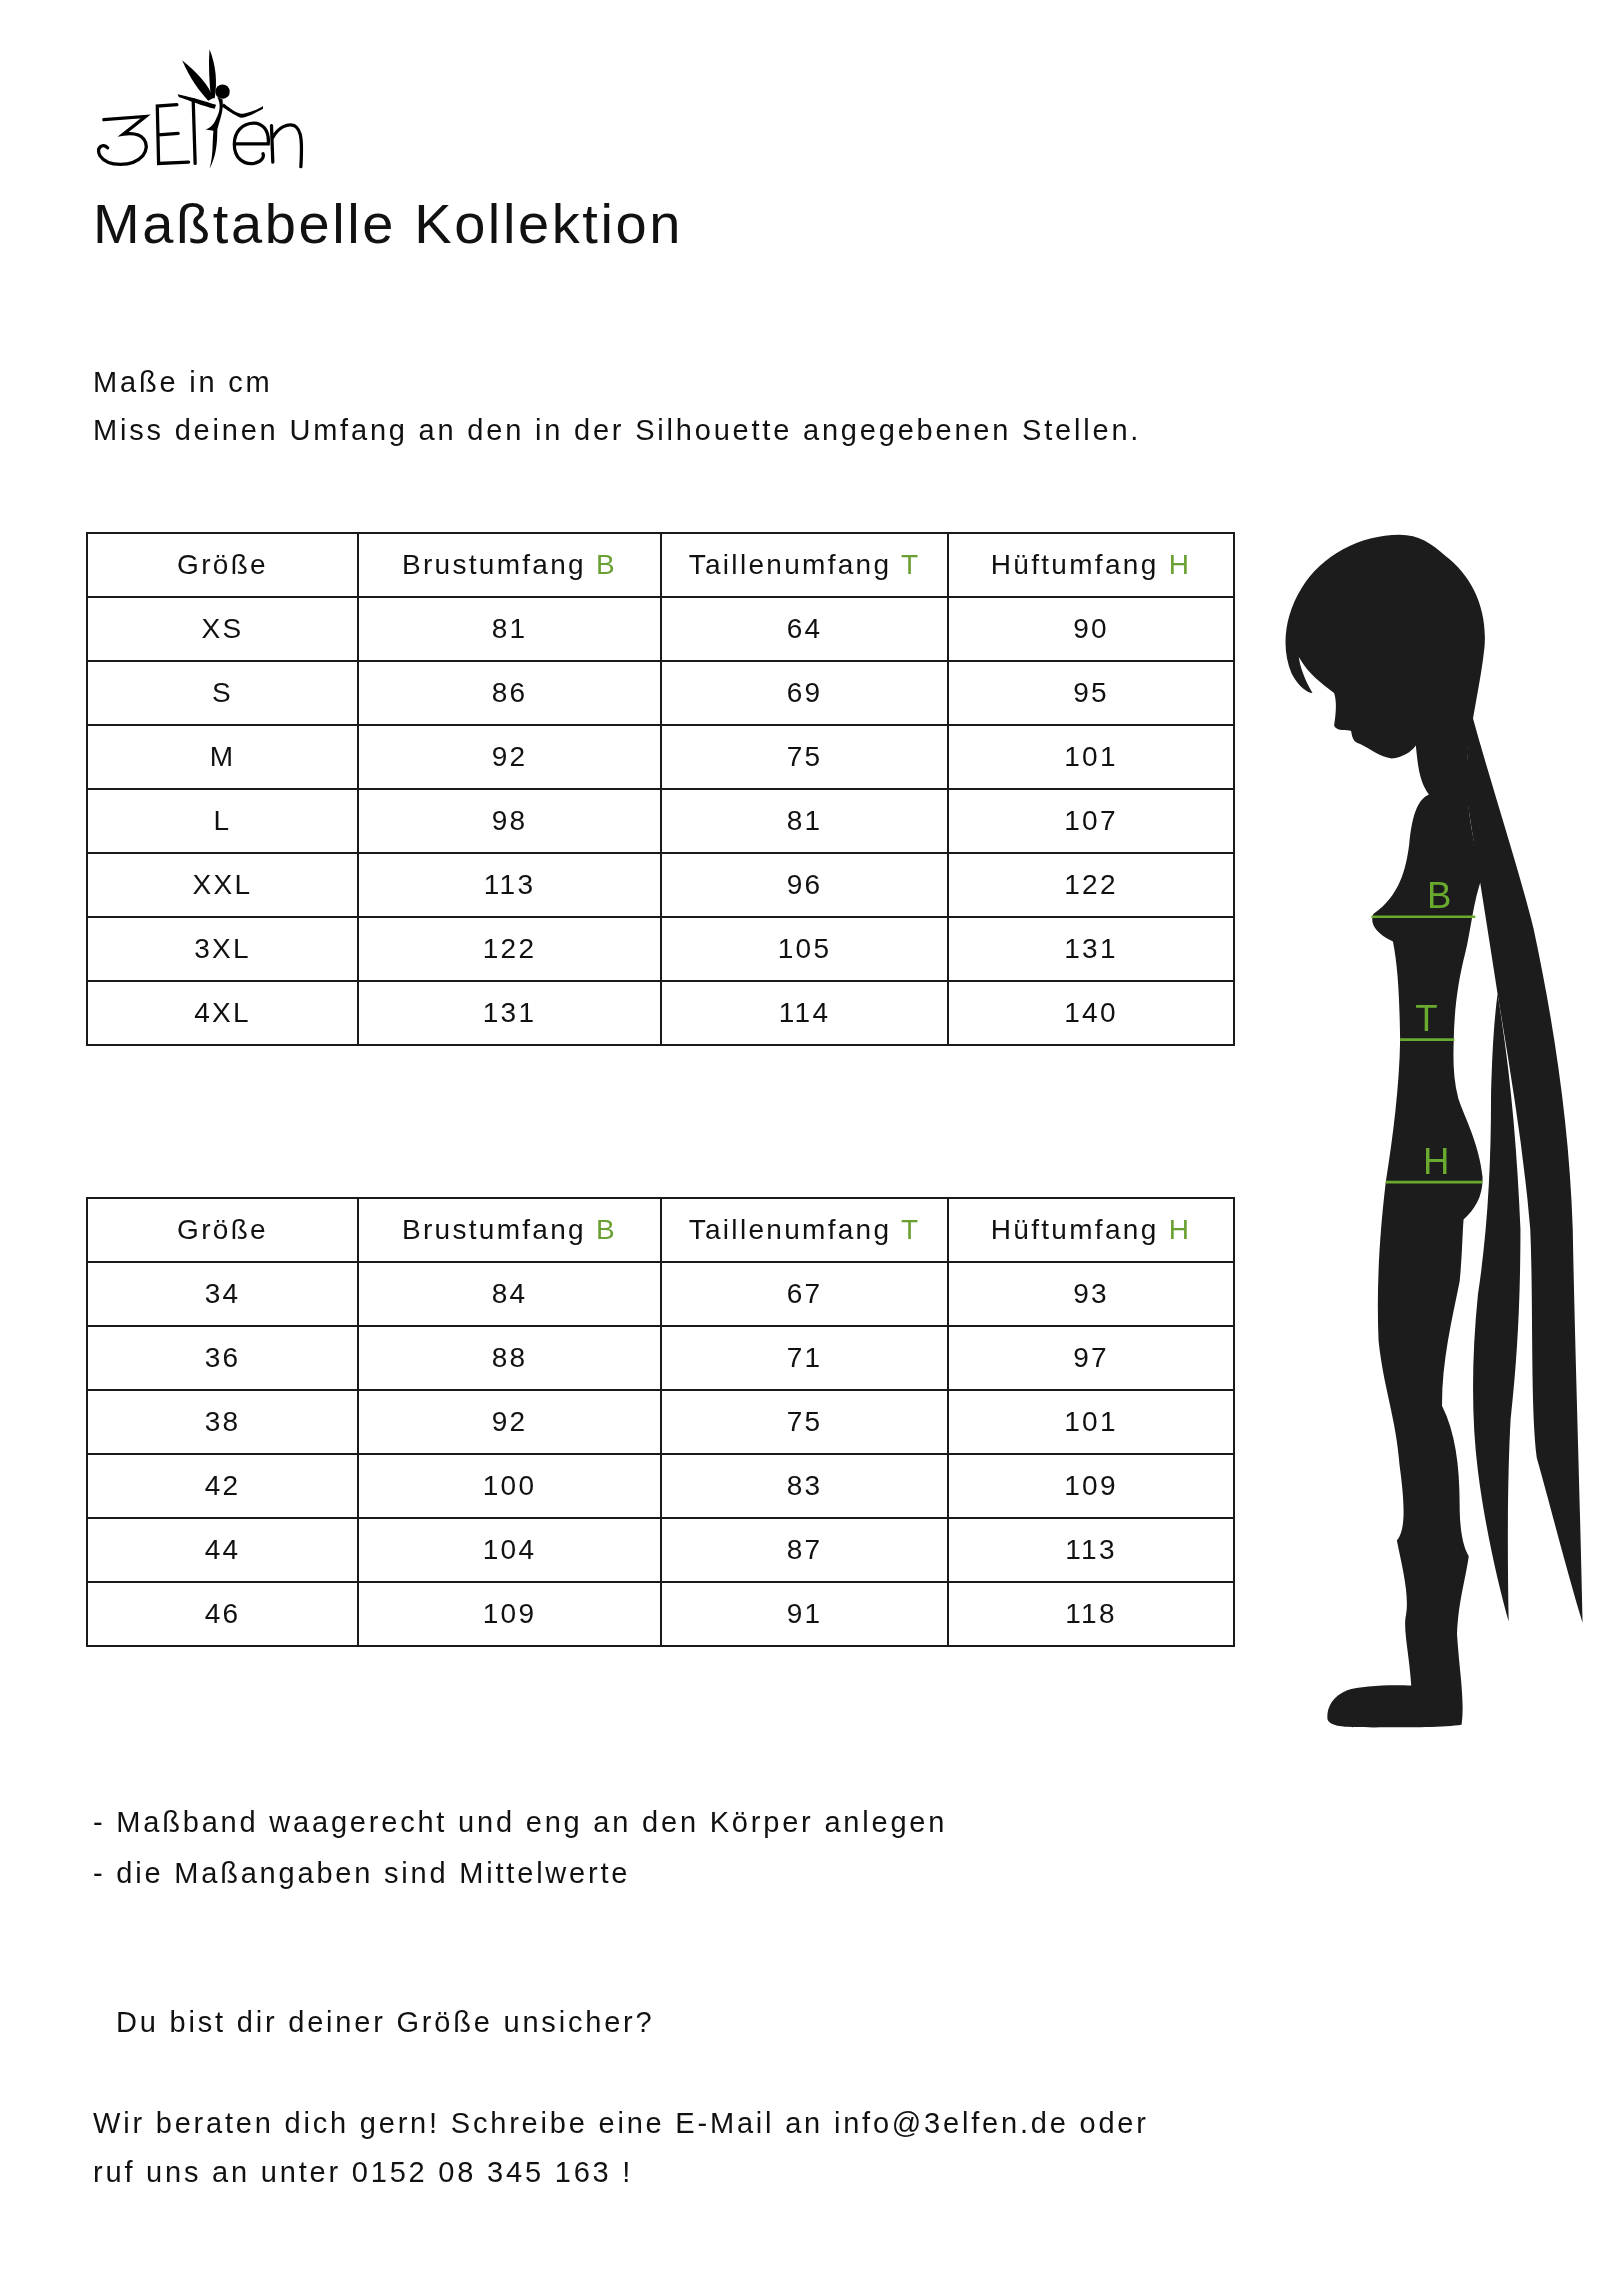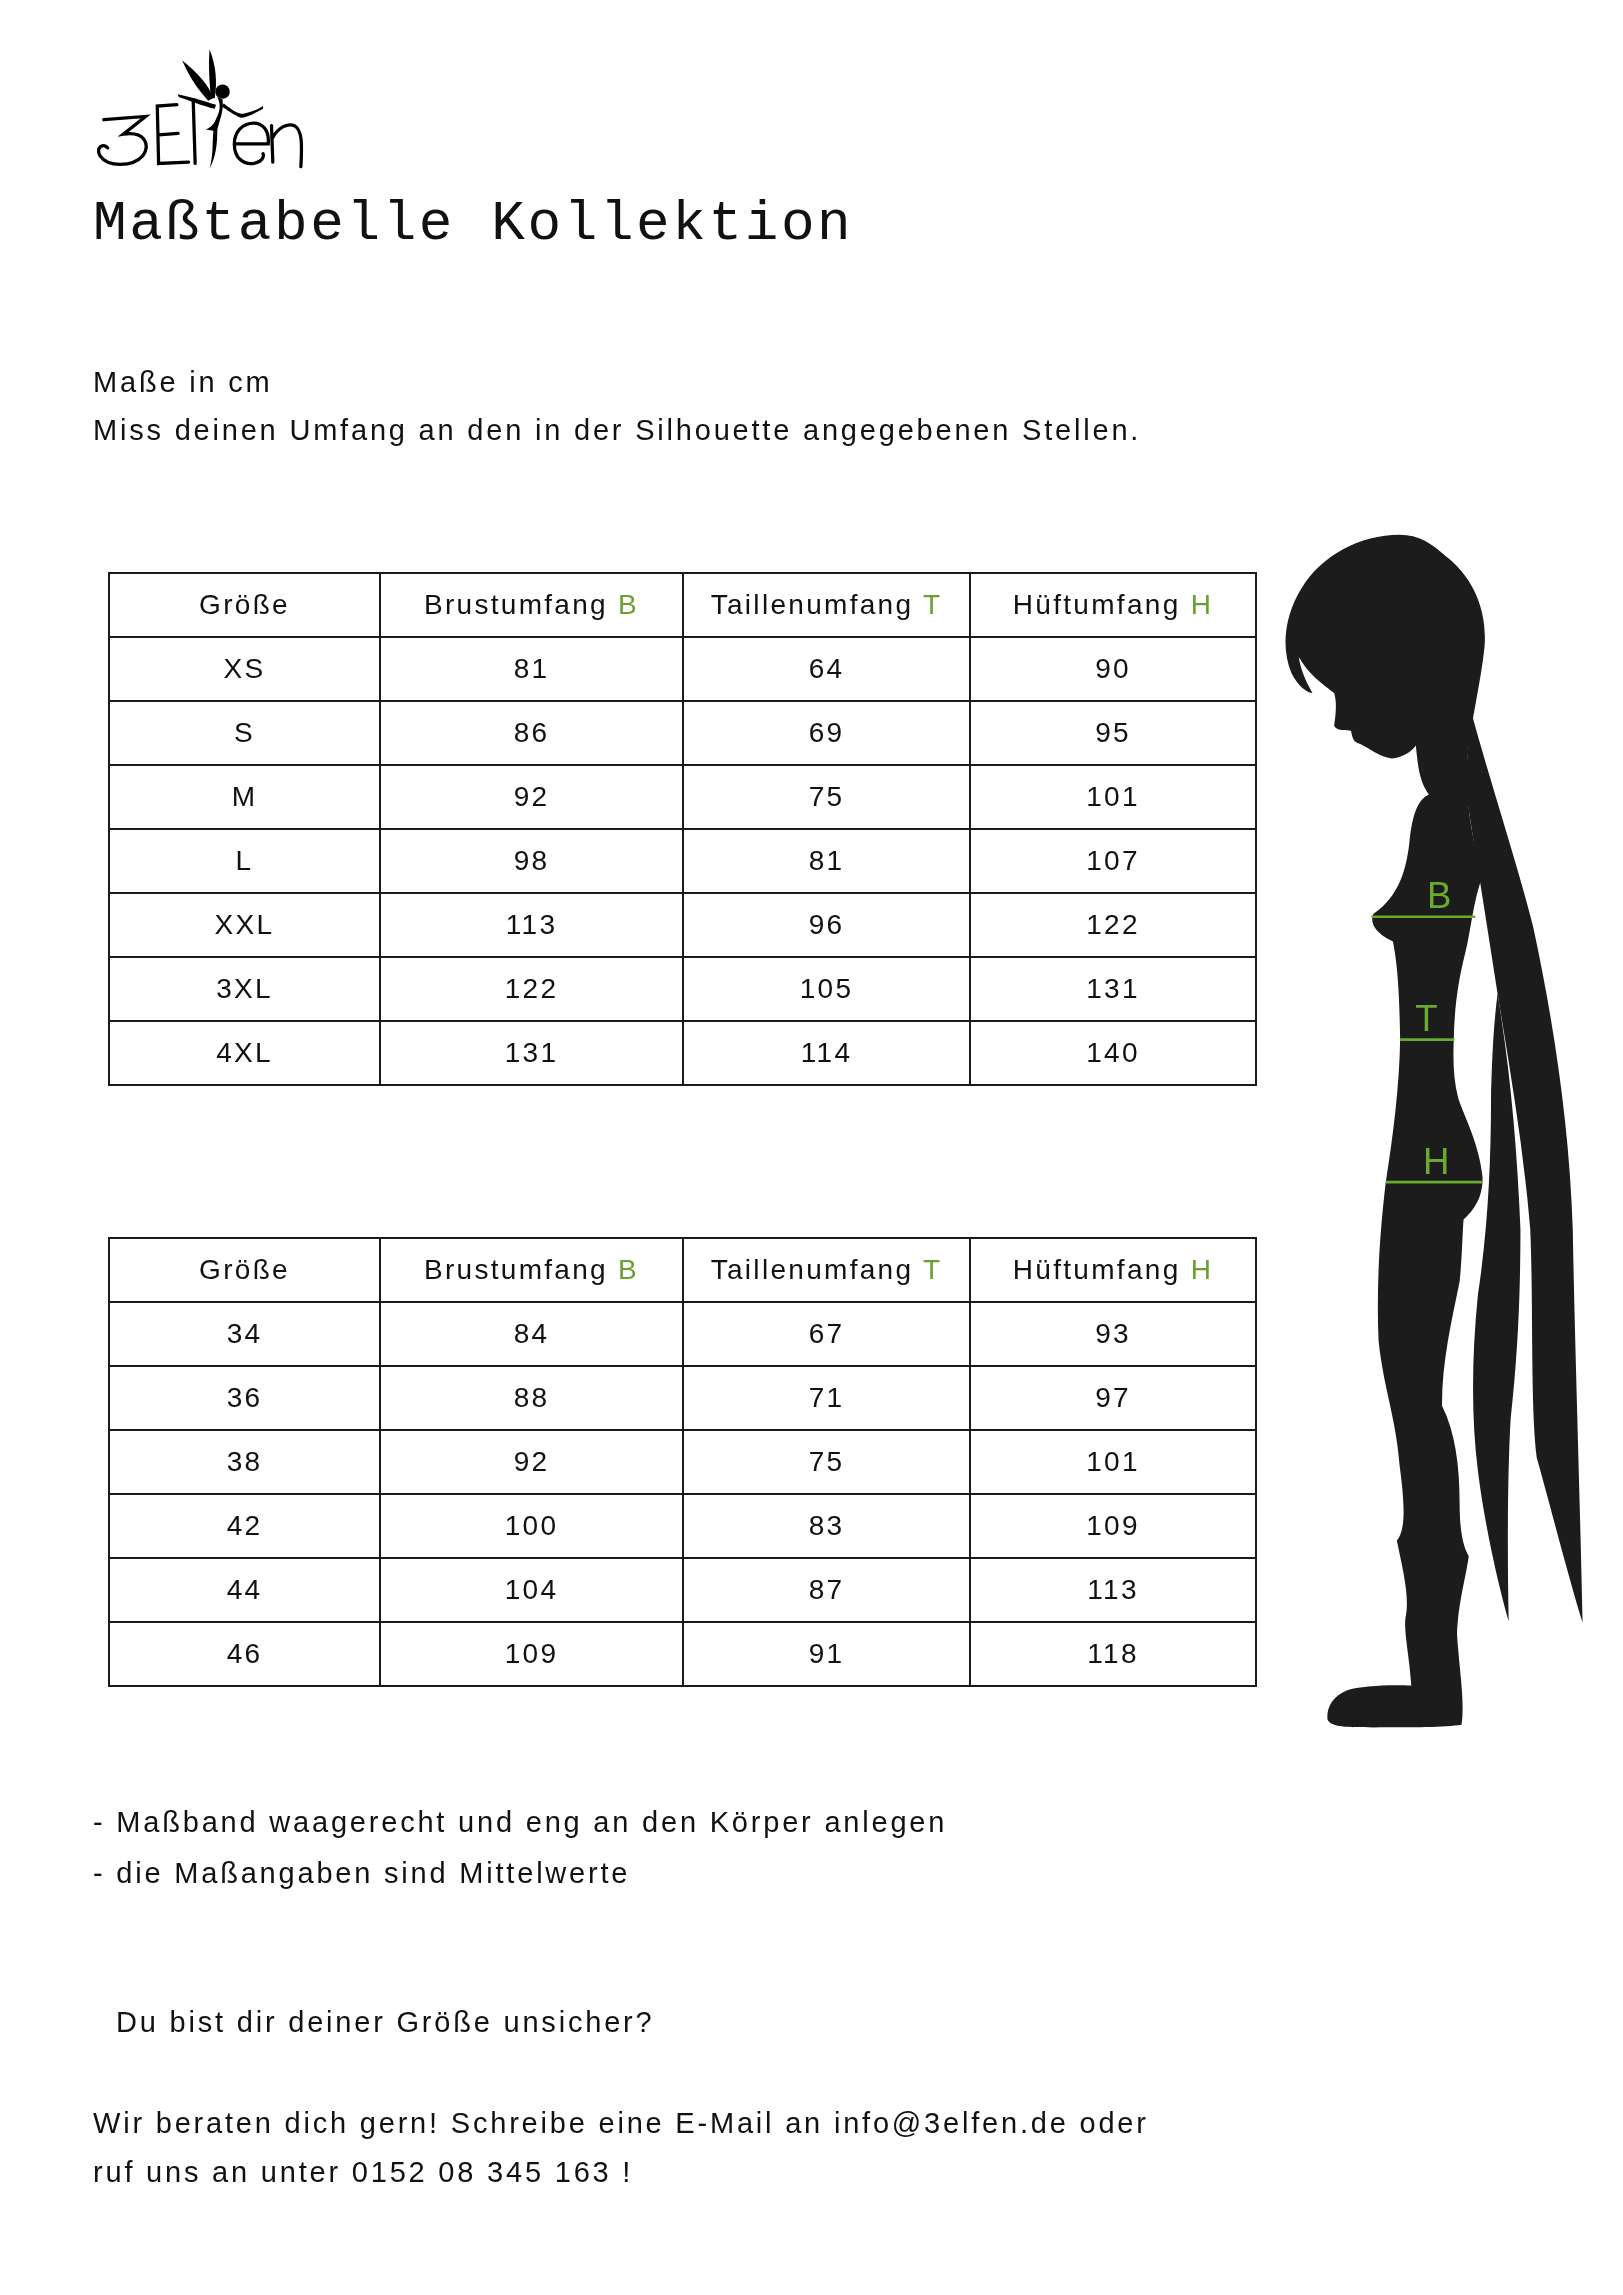--- a/index.html
+++ b/index.html
@@ -1,25 +1,25 @@
 <!DOCTYPE html>
 <html style="font-size:10.5px"><head>
 <meta charset="utf-8">
 <style>
   html, body { margin:0; padding:0; background:#ffffff; }
   body { width:1624px; height:2295px; position:relative; overflow:hidden;
          font-family:"DejaVu Sans", "Liberation Sans", sans-serif; color:#111; }
   .abs { position:absolute; }
   #logo { left:92px; top:46px; width:235px; height:124px; }
   #title { left:93px; top:196px; font-size:56px; letter-spacing:2.6px; font-weight:normal;
-           font-family:Liberation Mono, monospace; line-height:1; margin:0; transform:scaleX(1.0); }
+           font-family:Liberation Sans, sans-serif; line-height:1; margin:0; transform:scaleX(1.0); }
   .body-line { left:93px; font-size:29px; letter-spacing:2.8px; line-height:1;
                font-family:"Liberation Sans", sans-serif; white-space:nowrap; }
-  table.sizes { position:absolute; left:108px; width:1148px; border-collapse:collapse;
-                table-layout:fixed; font-family:"Liberation Sans", sans-serif;margin-top:40px; }
+  table.sizes { position:absolute; left:86px; width:1148px; border-collapse:collapse;
+                table-layout:fixed; font-family:"Liberation Sans", sans-serif; }
   table.sizes td, table.sizes th { border:2px solid #1a1a1a; height:62px; padding:0;
                 text-align:center; vertical-align:middle; font-size:28px; letter-spacing:2.3px;
                 font-weight:normal; color:#111; }
   table.sizes col.c0 { width:271px; } table.sizes col.c1 { width:303px; }
   table.sizes col.c2 { width:287px; } table.sizes col.c3 { width:286px; }
   .accent { color:#6aa032; }
   #silhouette { left:0; top:0; width:1624px; height:2295px; pointer-events:none; }
   .mark-label { font-family:"Liberation Sans", sans-serif; font-size:56px; fill:#6aaa2f; }
 </style>
 </head>

